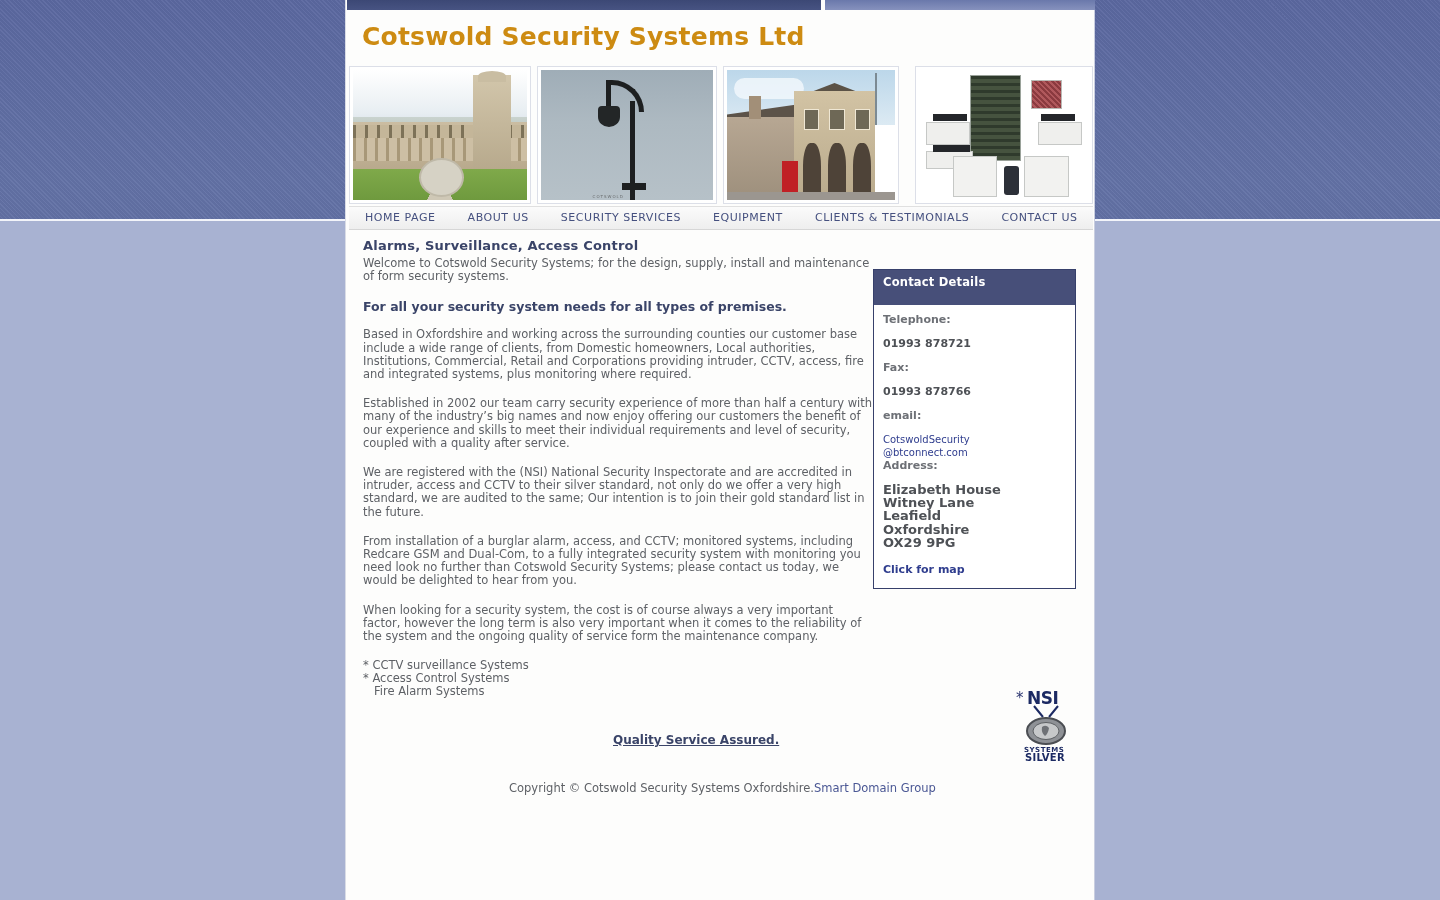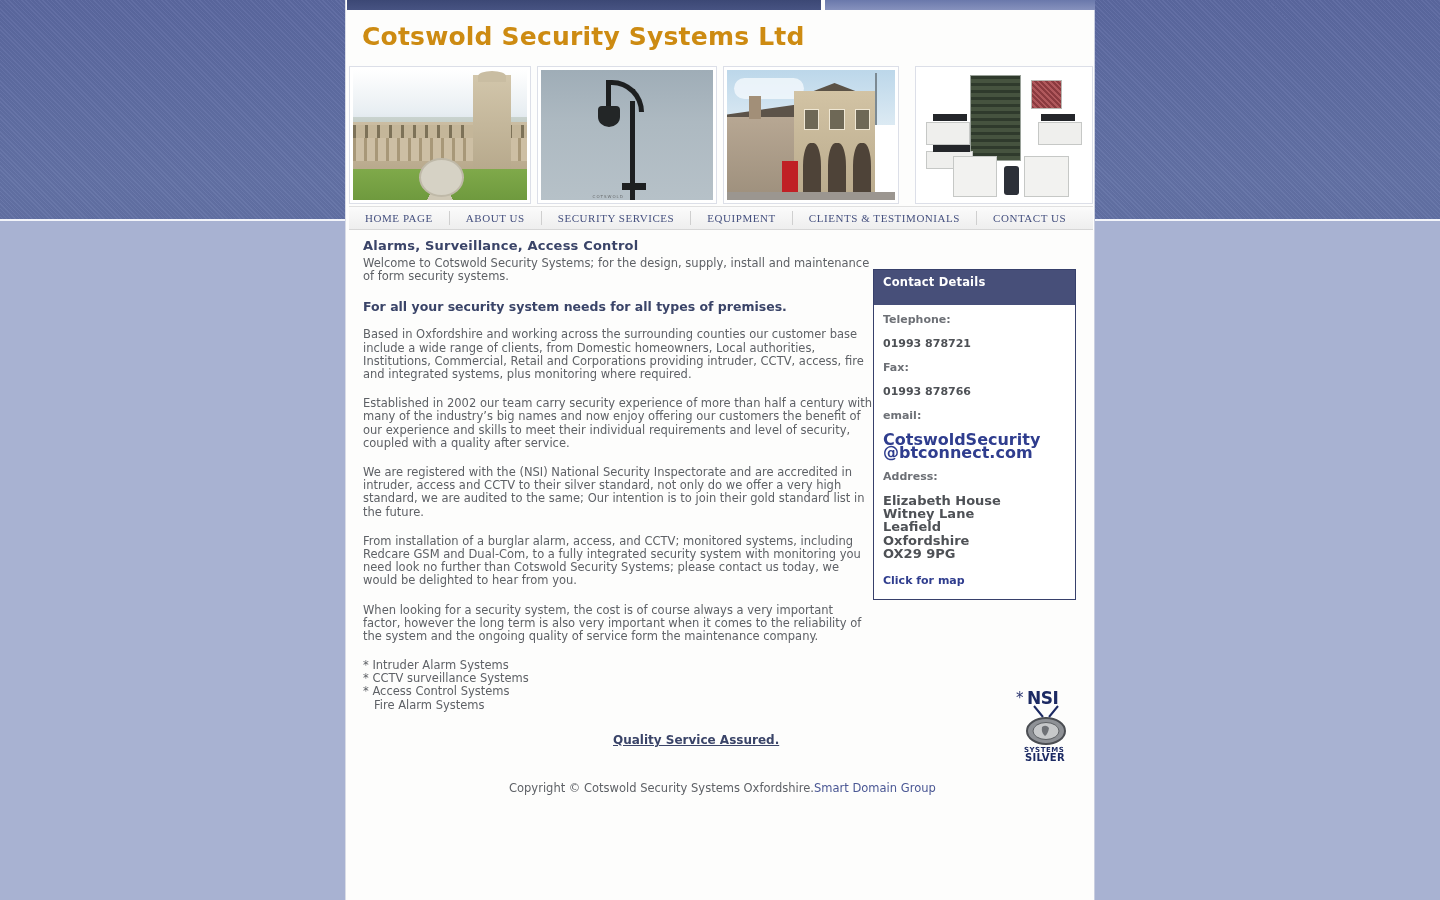--- a/index.html
+++ b/index.html
@@ -144,21 +144,20 @@
     position: absolute; left: 3px; top: 206px; width: 744px; height: 24px;
     background: linear-gradient(to bottom,#fbfbfb,#eeeeee);
     border-top: 1px solid #e0e0e0;
     border-bottom: 1px solid #d6d6d6;
     display: flex; align-items: center;
   }
   .nav-item {
     font-size: 11px; color: #45507f; letter-spacing: 0.55px;
     padding: 0 16px; white-space: nowrap; cursor: pointer;
     line-height: 22px;
-    font-family: Liberation Serif, serif;
   }
   .nav-sep { width: 1px; height: 14px; background: #cfcfcf; }
 
   
   #content { position: absolute; left: 0; top: 238px; width: 750px; }
   #left-col { position: absolute; left: 17px; top: 0; width: 510px; }
   h1.page-h {
     margin: 0 0 4px 0; font-size: 13px; font-weight: bold; color: #3a4468;
     letter-spacing: 0.2px;
   }
@@ -190,21 +189,21 @@
     z-index: 6;
   }
   #contact .hdr {
     background: #474f79; color: #ffffff;
     font-size: 11.5px; font-weight: bold; padding: 5px 8px 16px 9px;
     letter-spacing: 0.2px;
   }
   #contact .bdy { padding: 8px 9px 12px 9px; }
   #contact .lbl { font-size: 11px; font-weight: bold; color: #6d7076; margin-bottom: 11px; }
   #contact .val { font-size: 11px; font-weight: bold; color: #4e5156; margin-bottom: 11px; }
-  #contact .email { font-size: 16px; font-weight: bold; color: #2f3d8e; margin-bottom: 11px;
+  #contact .email { font-size: 10px; font-weight: normal; color: #2f3d8e; 
                     line-height: 13px; cursor: pointer; }
   #contact .addr { font-size: 13px; font-weight: bold; color: #4e5156; line-height: 13.2px; margin-bottom: 14px;}
   #contact .map { font-size: 11px; font-weight: bold; color: #2f3d8e; cursor: pointer; }
 
   
   #nsi { position: absolute; left: 1012px; top: 686px; width: 70px; height: 76px; z-index: 6; }
 </style>
 </head>
 <body>
 
@@ -307,21 +306,20 @@
     <div id="left-col">
       <h1 class="page-h">Alarms, Surveillance, Access Control</h1>
       <p class="body">Welcome to Cotswold Security Systems; for the design, supply, install and maintenance of form security systems.</p>
       <p class="lead-bold">For all your security system needs for all types of premises.</p>
       <p class="body">Based in Oxfordshire and working across the surrounding counties our customer base include a wide range of clients, from Domestic homeowners, Local authorities, Institutions, Commercial, Retail and Corporations providing intruder, CCTV, access, fire and integrated systems, plus monitoring where required.</p>
       <p class="body">Established in 2002 our team carry security experience of more than half a century with many of the industry’s big names and now enjoy offering our customers the benefit of our experience and skills to meet their individual requirements and level of security, coupled with a quality after service.</p>
       <p class="body">We are registered with the (NSI) National Security Inspectorate and are accredited in intruder, access and CCTV to their silver standard, not only do we offer a very high standard, we are audited to the same; Our intention is to join their gold standard list in the future.</p>
       <p class="body">From installation of a burglar alarm, access, and CCTV; monitored systems, including Redcare GSM and Dual-Com, to a fully integrated security system with monitoring you need look no further than Cotswold Security Systems; please contact us today, we would be delighted to hear from you.</p>
       <p class="body">When looking for a security system, the cost is of course always a very important factor, however the long term is also very important when it comes to the reliability of the system and the ongoing quality of service form the maintenance company.</p>
       <ul class="svc">
-        <li>* Intruder Alarm Systems</li>
         <li>* CCTV surveillance Systems</li>
         <li>* Access Control Systems</li>
         <li style="white-space:pre">   Fire Alarm Systems</li>
       </ul>
     </div>
 
     <div class="quality">Quality Service Assured.</div>
 
     <div class="copyright">
       <span>Copyright © Cotswold Security Systems Oxfordshire.</span><a href="#">Smart Domain Group</a>

